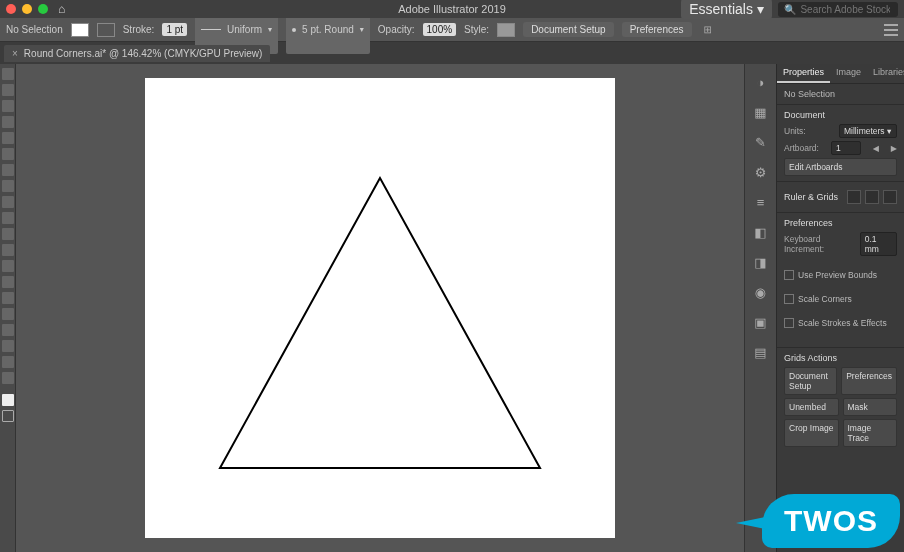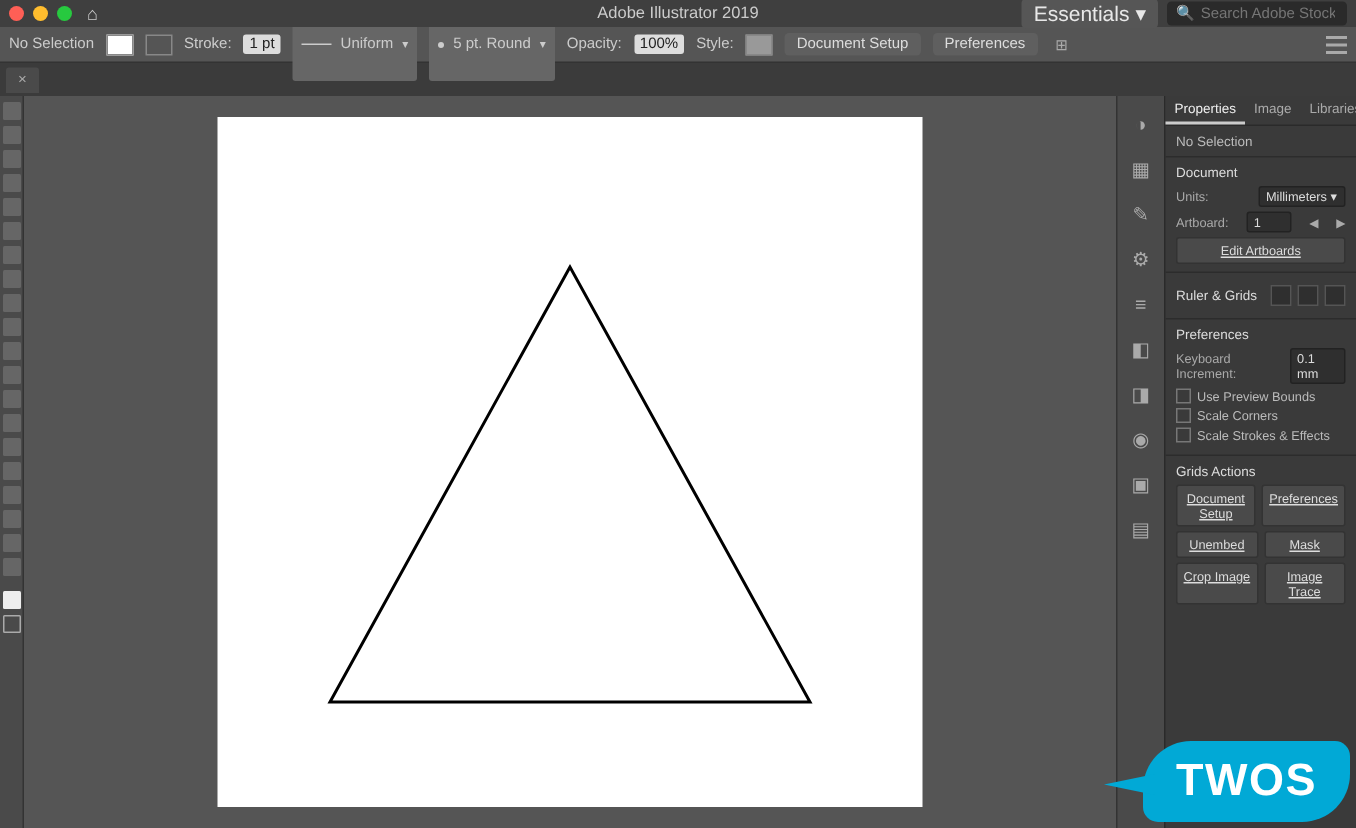--- a/index.html
+++ b/index.html
@@ -51,25 +51,25 @@
 
 .panel { width:128px; background:#3a3a3a; border-left:1px solid #2a2a2a; display:flex; flex-direction:column; }
 .panel-tabs { display:flex; height:20px; background:#3a3a3a; border-bottom:1px solid #2a2a2a;}
 .panel-tabs .ptab { padding:3px 6px; font-size:9px; color:#aaa;}
 .panel-tabs .ptab.active{color:#eee; border-bottom:2px solid #ccc;}
 .panel .section { padding:5px 7px; border-bottom:1px solid #2c2c2c; font-size:9px; color:#bbb;}
 .panel .section .head{color:#ddd; margin-bottom:4px; font-size:9px;}
 .panel .row{display:flex; align-items:center; justify-content:space-between; margin:3px 0; gap:4px;}
 .panel .row .lab{color:#aaa; font-size:8.5px;}
 .panel select, .panel .field{ background:#2f2f2f; color:#ddd; border:1px solid #222; font-size:8.5px; padding:1px 4px; border-radius:2px; width:58px;}
-.panel .btn{ background:#4a4a4a; border:1px solid #333; color:#ddd; font-size:8.5px; padding:3px 4px; border-radius:2px; text-align:center; flex:1;text-decoration:underline;}
+.panel .btn{ background:#4a4a4a; border:1px solid #333; color:#ddd; font-size:8.5px; padding:3px 4px; border-radius:2px; flex:1;}
 .panel .btn-row{display:flex; gap:4px; margin-top:3px;}
 .iconset{display:flex; gap:4px;}
 .iconset .ib{width:14px;height:14px;background:#2f2f2f;border:1px solid #555;}
-.chk{display:flex; align-items:center; gap:4px; font-size:8.5px; color:#bbb; margin:3px 0;}
+.chk{display:flex; align-items:center; gap:4px; font-size:8.5px; color:#bbb; margin:14px 0;}
 .chk .box{width:10px;height:10px;border:1px solid #777;display:inline-block;}
 
 
 .watermark{position:absolute; right:4px; bottom:4px; pointer-events:none;}
 .watermark .bubble{background:#01a9d6; color:#fff; font-weight:800; font-size:30px; padding:10px 22px; border-radius:32px 10px 32px 10px; font-family: Arial Black, Arial, sans-serif; letter-spacing:1px; position:relative;}
 .watermark .bubble::before{content:""; position:absolute; left:-26px; top:22px; width:34px; height:14px; background:#01a9d6; clip-path: polygon(0 50%, 100% 0, 100% 100%); }
 </style>
 </head>
 <body>
 
@@ -119,20 +119,21 @@
   <div class="menu-icon">
       <span></span>
       <span></span>
       <span></span>
     </div>
 </div>
 
 <div class="tabbar">
   <div class="tab">
     <span class="close">×</span>
+    <span>Round Corners.ai* @ 146.42% (CMYK/GPU Preview)</span>
   </div>
 </div>
 
 <div class="main">
 
   <div class="tools-left">
     <div class="tool"></div>
     <div class="tool"></div>
     <div class="tool"></div>
     <div class="tool"></div>

